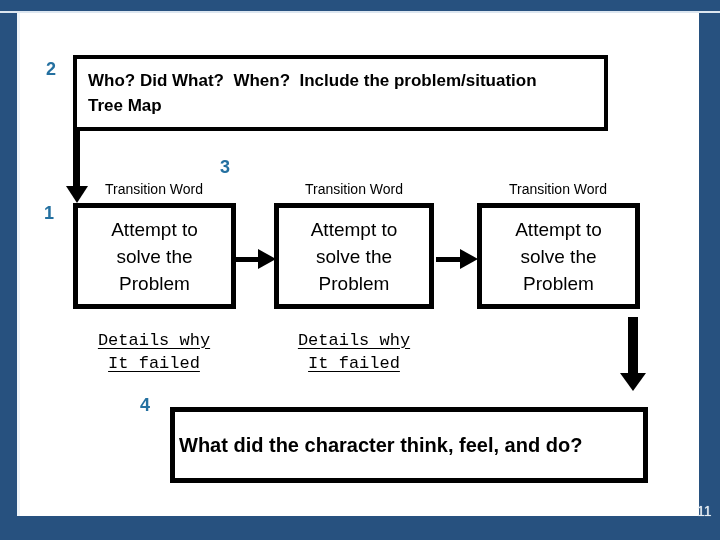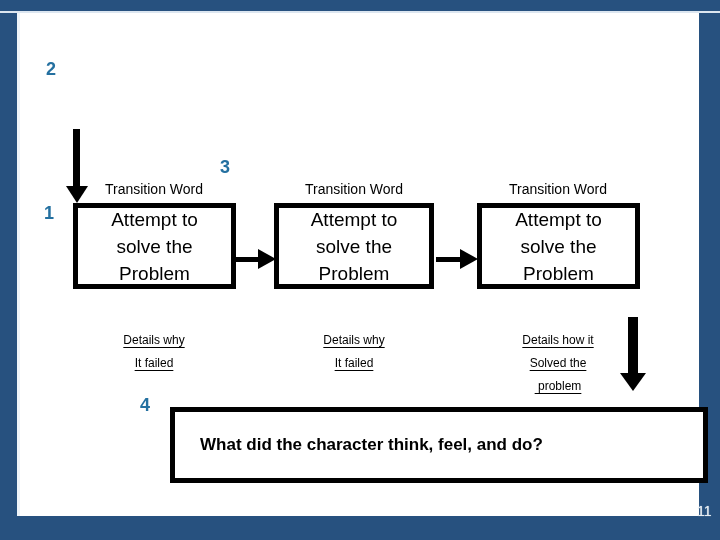--- a/index.html
+++ b/index.html
@@ -24,48 +24,48 @@
   .num1{left:44px;top:204px;}
   .num4{left:140px;top:396px;}
   
   .topbox{
     position:absolute;left:73px;top:55px;width:535px;height:76px;
     box-sizing:border-box;border:4px solid #000;background:#fff;
     font-size:17px;font-weight:bold;line-height:25px;
     padding:9px 10px 0 11px;white-space:pre-wrap;
   }
   .attempt{
-    position:absolute;top:203px;height:86px;box-sizing:border-box;
+    position:absolute;top:203px;height:106px;box-sizing:border-box;
     border:5px solid #000;background:#fff;
     display:flex;align-items:center;justify-content:center;text-align:center;
     font-size:19px;line-height:27px;white-space:pre-line;
   }
   .attempt.a1{left:73px;width:163px;}
   .attempt.a2{left:274px;width:160px;}
   .attempt.a3{left:477px;width:163px;}
   .transition{
     position:absolute;top:181px;width:164px;text-align:center;
     font-size:14px;line-height:17px;
   }
   .transition.t1{left:72px;}
   .transition.t2{left:272px;}
   .transition.t3{left:476px;}
   .details{
     position:absolute;top:329px;width:164px;text-align:center;
-    font-size:12px;line-height:23px;white-space:pre-line;
-    text-decoration:underline;text-underline-offset:3px;
+    font-size:17px;line-height:23px;white-space:pre-line;
+    text-decoration:underline;text-underline-offset:3px;font-family:Liberation Mono, monospace;
   }
   .details.d1{left:72px;}
   .details.d2{left:272px;}
   .details.d3{left:476px;}
   .bottombox{
-    position:absolute;left:170px;top:407px;width:538px;height:76px;
+    position:absolute;left:170px;top:407px;width:478px;height:76px;
     box-sizing:border-box;border:5px solid #000;background:#fff;
     display:flex;align-items:center;
-    padding-left:25px;font-size:17px;font-weight:bold;
+    padding-left:4px;font-size:20px;font-weight:bold;
   }
   
   .shaft{position:absolute;background:#000;}
   .v1-shaft{left:73px;top:129px;width:7px;height:58px;}
   .v1-head{position:absolute;left:66px;top:186px;width:0;height:0;
     border-left:11px solid transparent;border-right:11px solid transparent;
     border-top:17px solid #000;}
   .h1-shaft{left:234px;top:257px;width:26px;height:5px;}
   .h1-head{position:absolute;left:258px;top:249px;width:0;height:0;
     border-top:10px solid transparent;border-bottom:10px solid transparent;
@@ -94,20 +94,22 @@
   <div class="bar bar-left"></div>
   <div class="bar-left-highlight"></div>
   <div class="bar bar-right"></div>
   <div class="bar bar-bottom"></div>
 
   <div class="stepnum num2">2</div>
   <div class="stepnum num3">3</div>
   <div class="stepnum num1">1</div>
   <div class="stepnum num4">4</div>
 
+  <div class="topbox">Who? Did What?  When?  Include the problem/situation
+Tree Map</div>
 
   <div class="shaft v1-shaft"></div>
   <div class="v1-head"></div>
 
   <div class="transition t1">Transition Word</div>
   <div class="transition t2">Transition Word</div>
   <div class="transition t3">Transition Word</div>
 
   <div class="attempt a1">Attempt to
 solve the
@@ -121,23 +123,20 @@
 
   <div class="shaft h1-shaft"></div>
   <div class="h1-head"></div>
   <div class="shaft h2-shaft"></div>
   <div class="h2-head"></div>
 
   <div class="details d1">Details why
 It failed</div>
   <div class="details d2">Details why
 It failed</div>
-  <div class="details d3">Details how it
-Solved the
-&nbsp;problem</div>
 
   <div class="shaft v2-shaft"></div>
   <div class="v2-head"></div>
 
   <div class="bottombox">What did the character think, feel, and do?</div>
 
   <div class="pagenum">11</div>
 
 </div>
 

